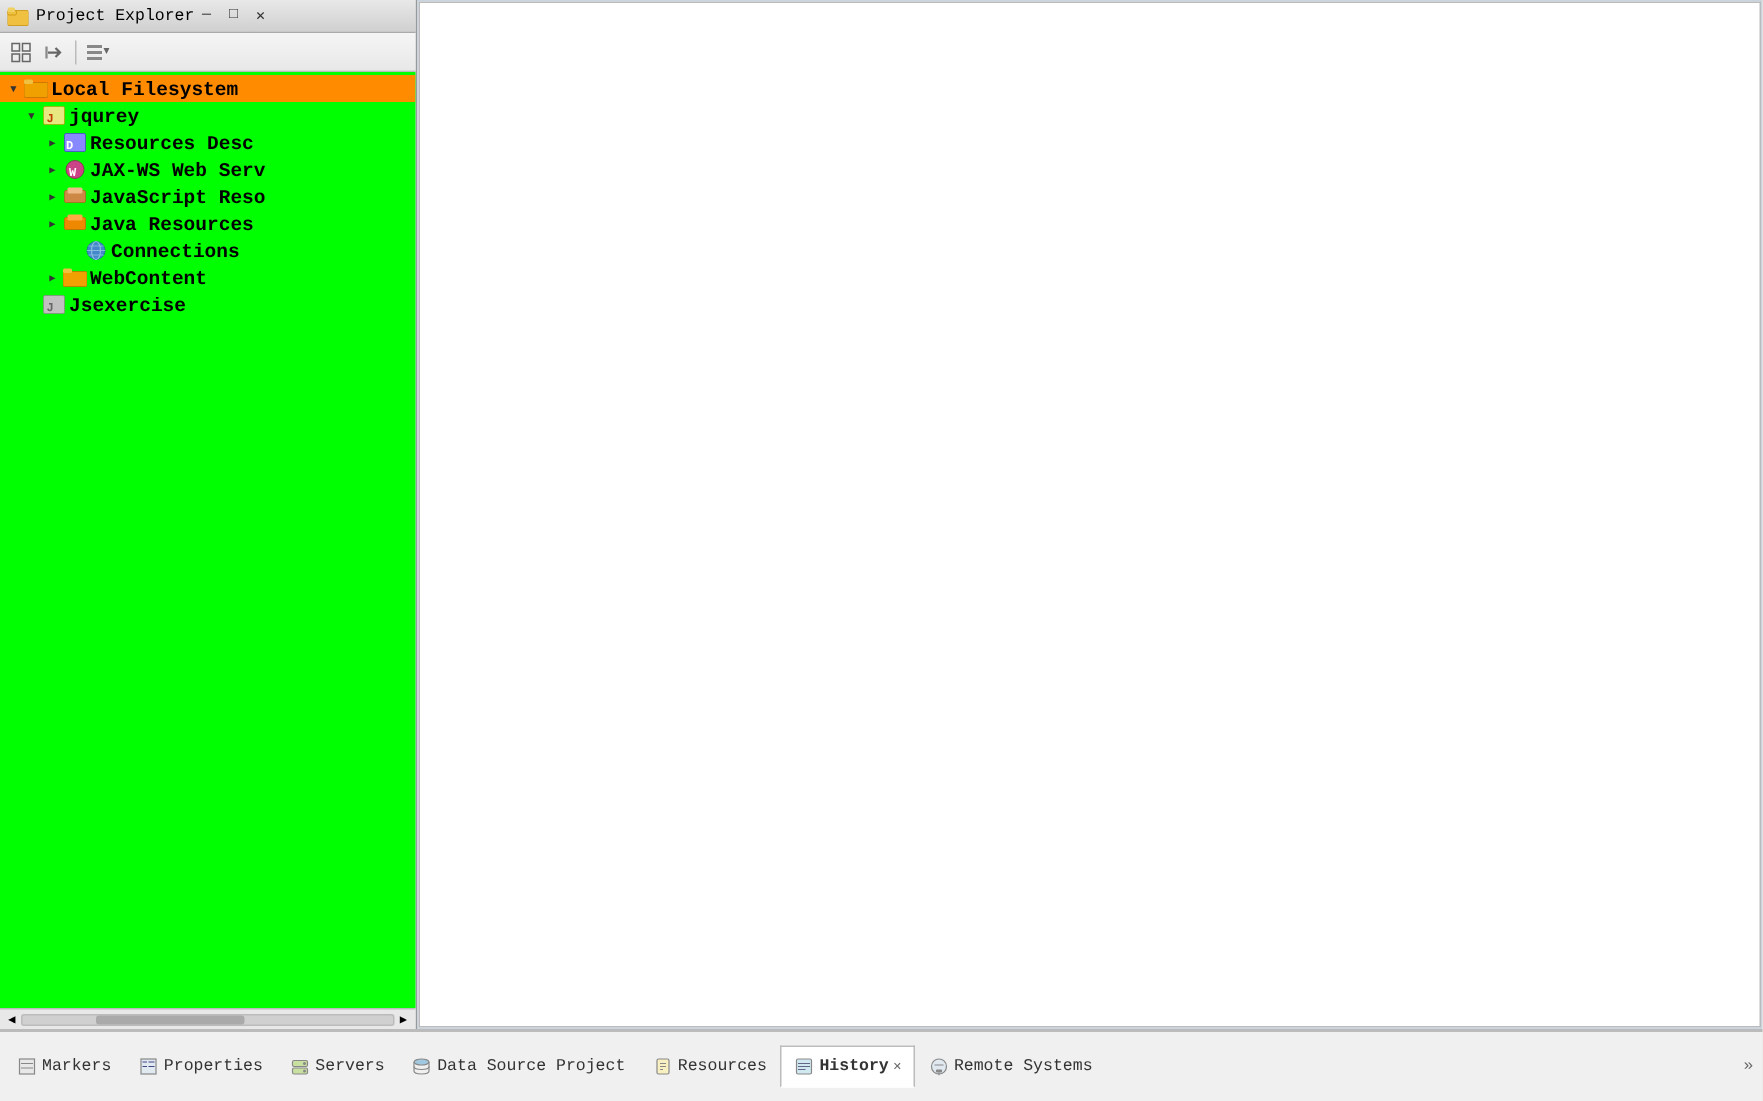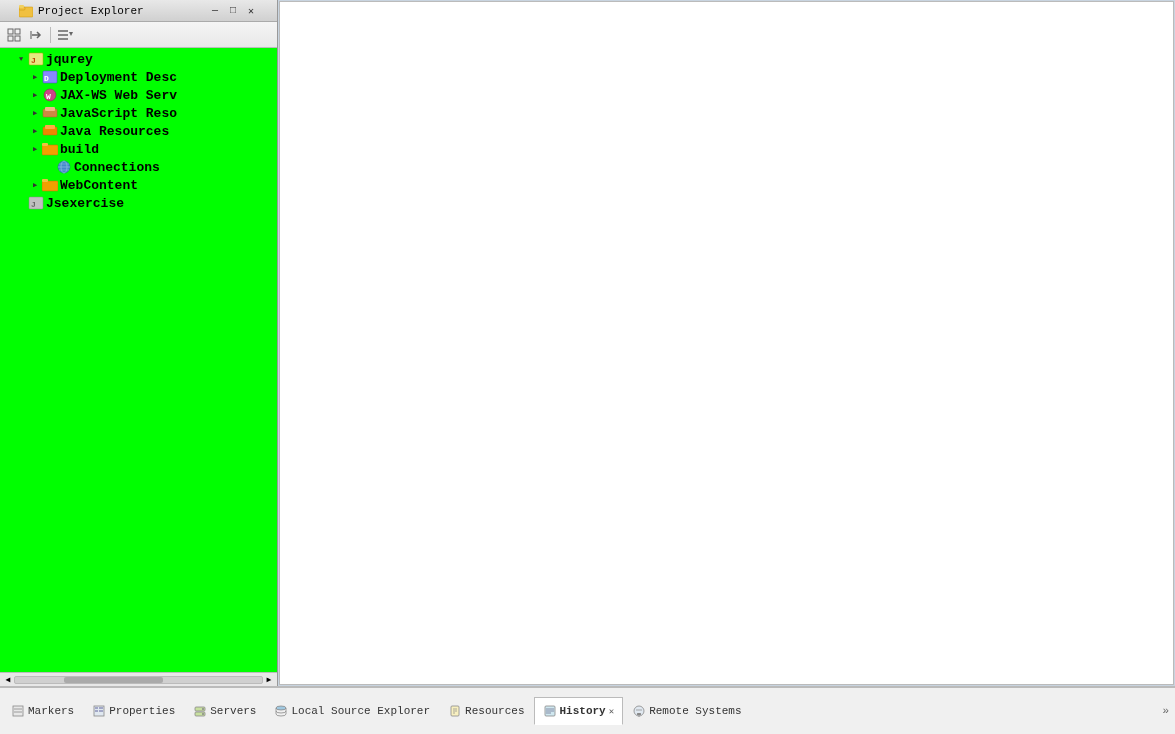--- a/index.html
+++ b/index.html
@@ -27,24 +27,24 @@
       display: flex;
       flex-direction: column;
       border-right: 1px solid #999;
       background: #fff;
       flex-shrink: 0;
     }
 
     .panel-titlebar {
       background: linear-gradient(to bottom, #e8e8e8, #d0d0d0);
       border-bottom: 1px solid #aaa;
-      padding: 2px 18px;
-      display: flex;
-      align-items: center;
-      justify-content: space-between;
+      padding: 2px 4px;
+      display: flex;
+      align-items: center;
+      justify-content: flex-start;
       height: 22px;
     }
 
     .panel-titlebar-left {
       display: flex;
       align-items: center;
       gap: 4px;
     }
 
     .panel-title-icon {
@@ -331,20 +331,32 @@
           <rect x="1" y="2" width="10" height="2" fill="#888"></rect>
           <rect x="1" y="6" width="10" height="2" fill="#888"></rect>
           <rect x="1" y="10" width="10" height="2" fill="#888"></rect>
           <polygon points="12,4 16,4 14,8" fill="#666"></polygon>
         </svg>
       </button>
     </div>
 
     <div class="tree-content">
 
+      <div class="tree-item selected level-0" style="padding-left:2px;">
+        <span class="expand-icon">
+            <span class="triangle-down"></span>
+          </span>
+        <span class="item-icon">
+          <svg width="16" height="14" viewBox="0 0 16 14">
+            <rect x="0" y="3" width="16" height="10" rx="1" fill="#f0a000" stroke="#c07000" stroke-width="0.5"></rect>
+            <rect x="0" y="1" width="6" height="3" rx="1" fill="#f0c040"></rect>
+          </svg>
+        </span>
+        <span class="item-label">Local Filesystem</span>
+      </div>
 
       <div class="tree-item level-1" style="padding-left:14px;">
         <span class="expand-icon">
             <span class="triangle-down"></span>
           </span>
         <span class="item-icon">
           <svg width="16" height="14" viewBox="0 0 16 14">
             <rect x="1" y="1" width="14" height="12" rx="1" fill="#e8e880" stroke="#a8a800" stroke-width="0.5"></rect>
             <text x="3" y="11" font-size="8" font-weight="bold" fill="#c04000">J</text>
           </svg>
@@ -355,21 +367,21 @@
       <div class="tree-item level-2" style="padding-left:28px;">
         <span class="expand-icon">
             <span class="triangle-right"></span>
           </span>
         <span class="item-icon">
           <svg width="16" height="14" viewBox="0 0 16 14">
             <rect x="1" y="1" width="14" height="12" rx="1" fill="#8888ff" stroke="#4444cc" stroke-width="0.5"></rect>
             <text x="2" y="11" font-size="8" font-weight="bold" fill="#fff">D</text>
           </svg>
         </span>
-        <span class="item-label">Deployment Desc</span>
+        <span class="item-label">Resources Desc</span>
       </div>
 
       <div class="tree-item level-2" style="padding-left:28px;">
         <span class="expand-icon">
             <span class="triangle-right"></span>
           </span>
         <span class="item-icon">
           <svg width="16" height="14" viewBox="0 0 16 14">
             <circle cx="8" cy="7" r="6" fill="#cc4488" stroke="#882255" stroke-width="0.5"></circle>
             <text x="4" y="11" font-size="8" font-weight="bold" fill="#fff">W</text>
@@ -397,32 +409,20 @@
           </span>
         <span class="item-icon">
           <svg width="16" height="14" viewBox="0 0 16 14">
             <rect x="1" y="3" width="14" height="8" rx="1" fill="#ee8800" stroke="#cc6600" stroke-width="0.5"></rect>
             <rect x="3" y="1" width="10" height="4" rx="1" fill="#ffaa44"></rect>
           </svg>
         </span>
         <span class="item-label">Java Resources</span>
       </div>
 
-      <div class="tree-item level-2" style="padding-left:28px;">
-        <span class="expand-icon">
-            <span class="triangle-right"></span>
-          </span>
-        <span class="item-icon">
-          <svg width="16" height="14" viewBox="0 0 16 14">
-            <rect x="0" y="3" width="16" height="10" rx="1" fill="#f0a000" stroke="#c07000" stroke-width="0.5"></rect>
-            <rect x="0" y="1" width="6" height="3" rx="1" fill="#f0c040"></rect>
-          </svg>
-        </span>
-        <span class="item-label">build</span>
-      </div>
 
       <div class="tree-item" style="padding-left:42px;">
         <span class="expand-icon" style="width:14px;"></span>
         <span class="item-icon">
           <svg width="16" height="14" viewBox="0 0 16 14">
             <circle cx="8" cy="7" r="6" fill="#4488cc" stroke="#2266aa" stroke-width="0.5"></circle>
             <ellipse cx="8" cy="7" rx="3" ry="6" fill="none" stroke="#88bbdd" stroke-width="0.8"></ellipse>
             <line x1="2" y1="7" x2="14" y2="7" stroke="#88bbdd" stroke-width="0.8"></line>
             <line x1="3" y1="4" x2="13" y2="4" stroke="#88bbdd" stroke-width="0.6"></line>
             <line x1="3" y1="10" x2="13" y2="10" stroke="#88bbdd" stroke-width="0.6"></line>
@@ -512,21 +512,21 @@
     </div>
 
     <div class="bottom-tab">
       <span class="bottom-tab-icon">
         <svg width="12" height="12" viewBox="0 0 12 12">
           <ellipse cx="6" cy="3" rx="5" ry="2" fill="#a0c8e0" stroke="#888" stroke-width="0.8"></ellipse>
           <path d="M1 3 L1 9 Q1 11 6 11 Q11 11 11 9 L11 3" fill="none" stroke="#888" stroke-width="0.8"></path>
           <path d="M1 6 Q1 8 6 8 Q11 8 11 6" fill="none" stroke="#888" stroke-width="0.8"></path>
         </svg>
       </span>
-      <span class="bottom-tab-label">Local Source Explorer</span>
+      <span class="bottom-tab-label">Data Source Project</span>
     </div>
 
     <div class="bottom-tab">
       <span class="bottom-tab-icon">
         <svg width="12" height="12" viewBox="0 0 12 12">
           <rect x="2" y="1" width="8" height="10" rx="1" fill="#f8f0c0" stroke="#888" stroke-width="0.8"></rect>
           <line x1="4" y1="4" x2="8" y2="4" stroke="#888" stroke-width="0.7"></line>
           <line x1="4" y1="6" x2="8" y2="6" stroke="#888" stroke-width="0.7"></line>
           <line x1="4" y1="8" x2="6" y2="8" stroke="#888" stroke-width="0.7"></line>
         </svg>

